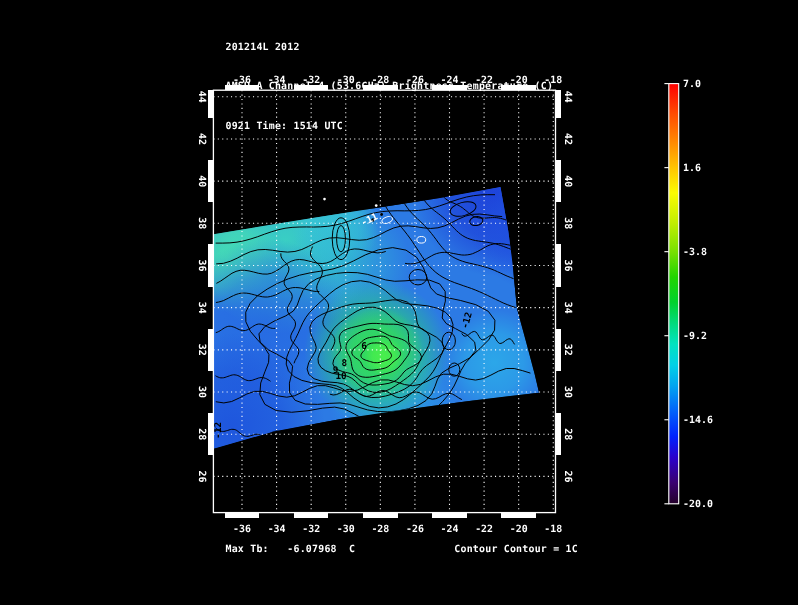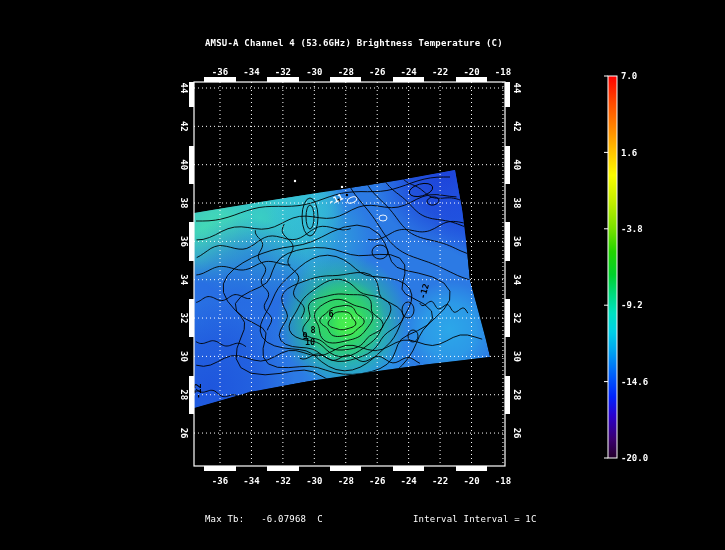--- a/index.html
+++ b/index.html
@@ -8,32 +8,33 @@
     background:#000;color:#fff;
     font-family:"DejaVu Sans Mono","Liberation Mono",monospace;
   }
   #title-block{
     position:absolute;left:205px;top:13px;
     font-size:9px;font-weight:bold;line-height:12px;letter-spacing:.2px;
     white-space:pre;
   }
   #plot{position:absolute;left:0;top:0;width:725px;height:550px}
   .foot{
-    position:absolute;top:495px;font-size:9px;font-weight:normal;white-space:pre;
+    position:absolute;top:495px;font-size:9px;font-weight:bold;white-space:pre;
     letter-spacing:.2px;
-    margin-top:19px;
   }
   #maxtb{left:205px}
   #cint{left:413px}
 </style>
 </head>
 <body>
 
 <div id="title-block">
+  <div>201214L 2012</div>
   <div>AMSU-A Channel 4 (53.6GHz) Brightness Temperature (C)</div>
+  <div>0921 Time: 1514 UTC</div>
 </div>
 
 <div id="plot"><svg width="725" height="550" viewBox="0 0 725 550">
       <defs>
         <clipPath id="sw">
           <path d="M194.1 213.0L259.9 202.1L330.0 190.9L400.0 180.0L455.0 170.0L462.1 209.9L466.0 240.0L469.9 280.1L478.0 310.0L486.0 340.1L490.1 357.0L430.0 364.0L370.0 372.1L309.9 380.9L249.9 392.0L194.1 407.9Z"></path>
         </clipPath>
         <radialGradient id="rg0">
           <stop offset="0%" stop-color="#3bd8c0" stop-opacity="0.9"></stop>
           <stop offset="55%" stop-color="#3bd8c0" stop-opacity="0.63"></stop>
@@ -291,13 +292,13 @@
         <text x="621" y="76" dy="0.35em">7.0</text>
         <text x="621" y="152.4" dy="0.35em">1.6</text>
         <text x="621" y="228.8" dy="0.35em">-3.8</text>
         <text x="621" y="305.2" dy="0.35em">-9.2</text>
         <text x="621" y="381.6" dy="0.35em">-14.6</text>
         <text x="621" y="458" dy="0.35em">-20.0</text>
       </g>
     </svg></div>
 
 <div id="maxtb" class="foot">Max Tb:   -6.07968  C</div>
-<div id="cint" class="foot">Interval Interval = 1C</div>
+<div id="cint" class="foot">Contour Contour = 1C</div>
 
 </body></html>

